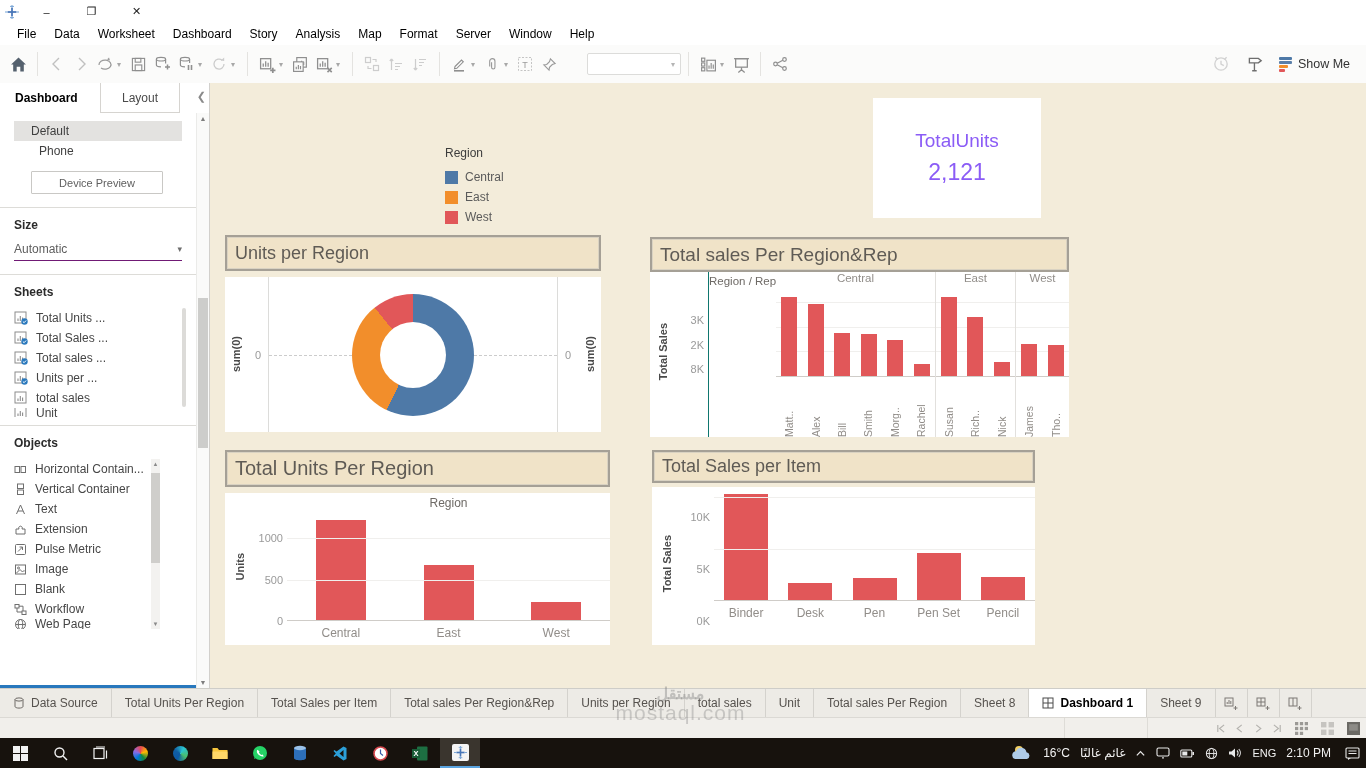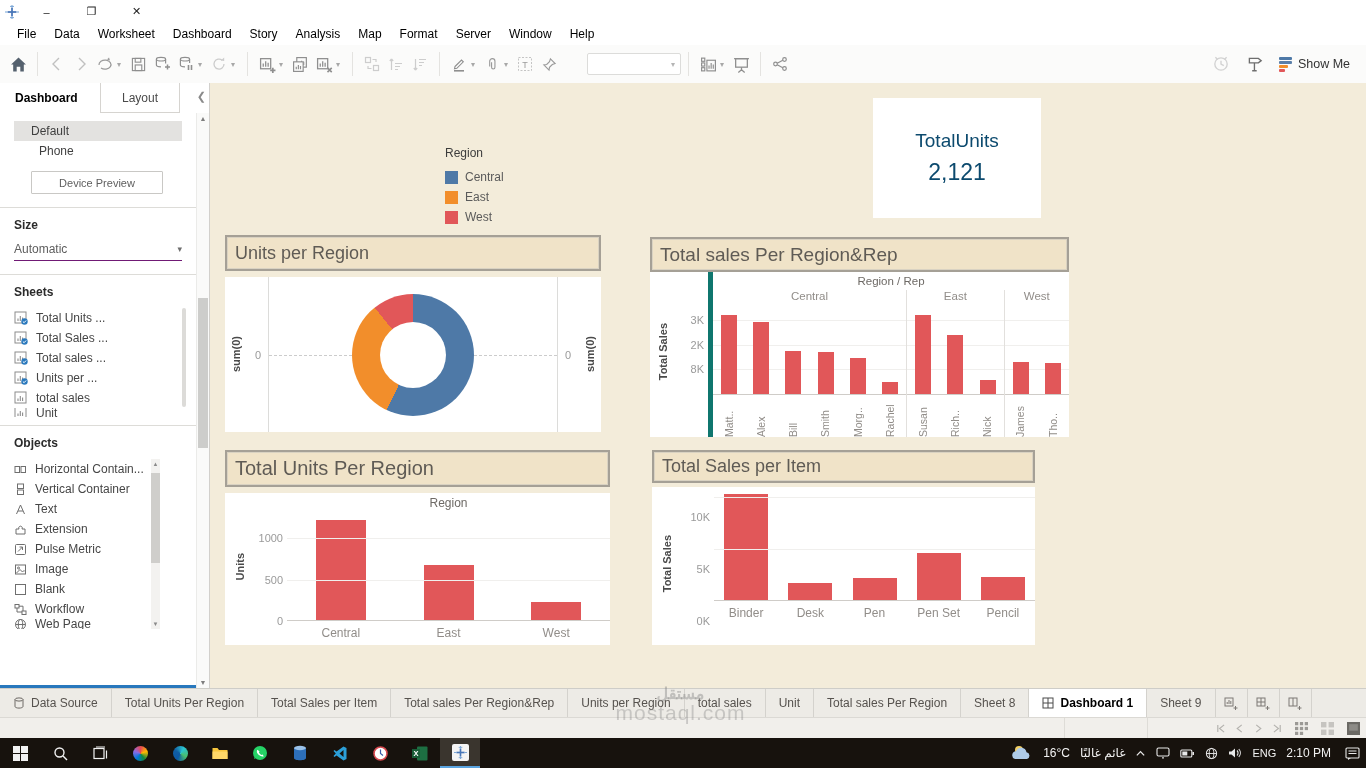--- a/index.html
+++ b/index.html
@@ -86,21 +86,21 @@
   .dn-plot { flex:1; position:relative; }
   .dash-line { position:absolute; left:0; right:0; top:50%; border-top:1px dashed #ccc; }
   .vwrap { position:absolute; display:flex; align-items:center; justify-content:center; }
   .vlab { writing-mode:vertical-rl; transform:rotate(180deg); font-size:11px; font-weight:bold; color:#4a4a4a; line-height:1; }
   .ztick { position:absolute; top:50%; transform:translateY(-50%); font-size:11px; color:#9a9a9a; }
   #donut { position:absolute; left:50%; top:50%; transform:translate(-50%,-50%); width:122px; height:122px; border-radius:50%; }
   #donut .hole { position:absolute; left:50%; top:50%; transform:translate(-50%,-50%); width:66px; height:66px; border-radius:50%; background:#fff; }
 
   
   .rr-left { width:58px; flex:none; position:relative; }
-  .rr-main { flex:1; display:flex; flex-direction:column; border-left:5px solid #0f766e; }
+  .rr-main { flex:1; display:flex; flex-direction:row; border-left:1px solid #0f766e; }
   .rr-toph { height:18px; display:flex; align-items:center; justify-content:center; font-size:11.5px; color:#6e6a66; }
   .rr-groups { flex:1; display:flex; position:relative; }
   .rr-group { position:relative; display:flex; flex-direction:column; z-index:1; }
   .rr-group + .rr-group { border-left:1px solid #e2e0dd; }
   .rr-gname { height:20px; text-align:center; font-size:11.5px; color:#918d89; }
   .rr-bars { height:84px; display:flex; }
   .cell { flex:1; display:flex; justify-content:center; align-items:flex-end; }
   .bar { background:#e15759; }
   .rr-labels { flex:1; display:flex; }
   .lcell { flex:1; display:flex; justify-content:center; padding-top:3px; }
@@ -566,21 +566,21 @@
             <span class="legend-chip" style="background: rgb(242, 142, 43);"></span>
             <span>East</span>
           </div>
           <div class="legend-item">
             <span class="legend-chip" style="background: rgb(225, 87, 89);"></span>
             <span>West</span>
           </div>
         </div>
     </div>
 
-    <div id="kpi" style="color: #0c4a6e;">
+    <div id="kpi" style="color: #8b5cf6;">
       <span class="t">TotalUnits</span>
       <span class="v">2,121</span>
     </div>
 
     <div class="chart-title" style="left:15px;top:152px;width:376px;height:36px;font-size:18px">Units per Region</div>
     <div class="panel flexrow" style="left:15px;top:194px;width:376px;height:155px">
       <div class="dn-axis l">
         <div class="vwrap" style="left:4px;top:0;height:100%;width:14px">
             <span class="vlab">sum(0)</span>
           </div>

